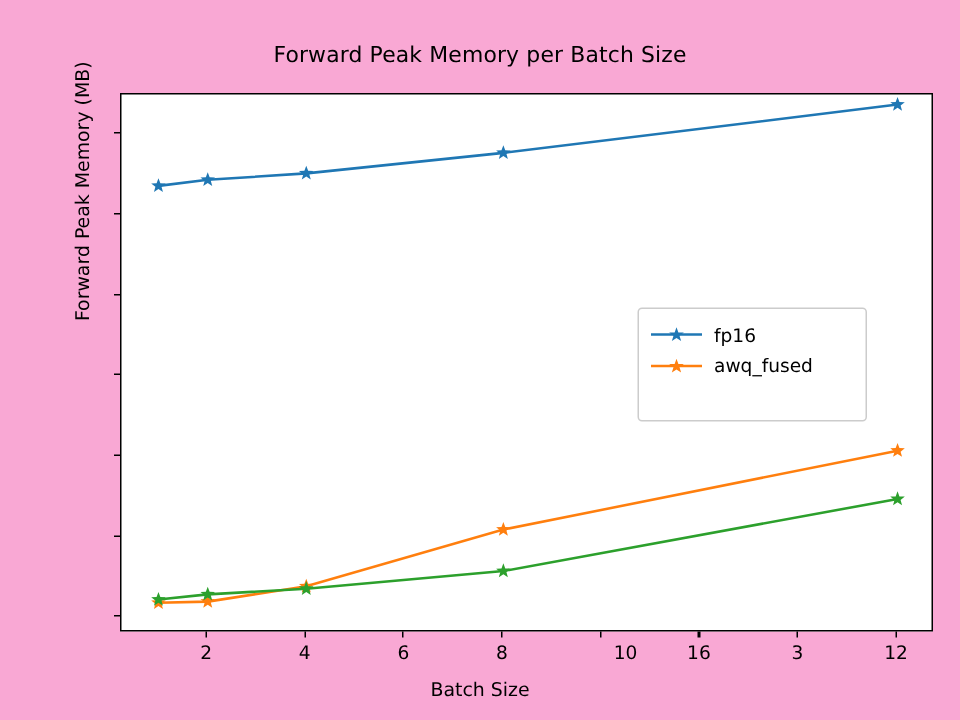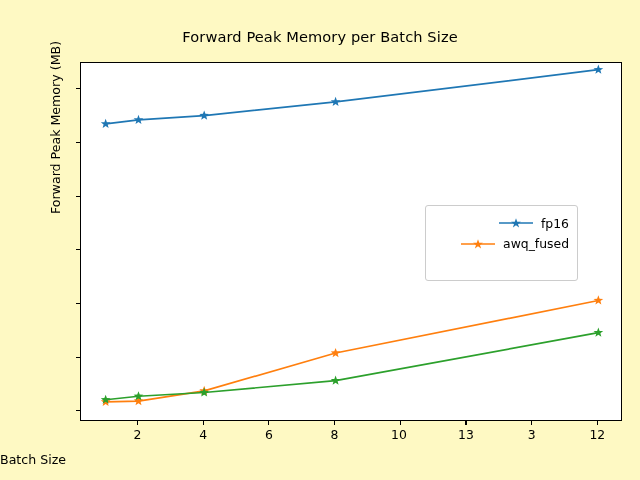--- a/index.html
+++ b/index.html
@@ -11,21 +11,21 @@
     width: 640px;
     height: 480px;
     font-family: "DejaVu Sans", sans-serif;
     color: #000000;
     overflow: hidden;
   }
   #figure {
     position: relative;
     width: 640px;
     height: 480px;
-    background: #fef9c3;
+    background: #f9a8d4;
   }
   #chart-title {
     position: absolute;
     left: 0;
     top: 28px;
     width: 640px;
     text-align: center;
     font-size: 14.6px;
     color: #000000;
     letter-spacing: 0.1px;
@@ -70,20 +70,21 @@
     top: 421px;
     width: 1.1px;
     height: 4.2px;
     background: #000000;
   }
   #xlabel {
     position: absolute;
     left: 0;
     top: 452px;
     width: 640px;
+    text-align: center;
     font-size: 12.6px;
     color: #000000;
   }
   #ylabel {
     position: absolute;
     left: -105px;
     top: 120px;
     width: 320px;
     text-align: center;
     font-size: 12.6px;
@@ -100,21 +101,20 @@
     border: 0.9px solid #cccccc;
     border-radius: 3px;
     background: #ffffff;
     box-sizing: border-box;
     padding: 7px 8px 7px 8px;
   }
   .legend-row {
     display: flex;
     align-items: center;
     height: 20.5px;
-    justify-content: flex-end;
   }
   .legend-swatch {
     width: 34px;
     height: 14px;
     position: relative;
     flex: 0 0 34px;
     margin-right: 8px;
   }
   .legend-swatch svg {
     position: absolute;
@@ -136,22 +136,22 @@
 
   <div id="ylabel">Forward Peak Memory (MB)</div>
   <div id="xlabel">Batch Size</div>
 
   <div id="ytick-labels"></div>
   <div id="xtick-labels">
       <div class="xtick-label" style="left: 137.485px;">2</div>
       <div class="xtick-label" style="left: 203.182px;">4</div>
       <div class="xtick-label" style="left: 268.879px;">6</div>
       <div class="xtick-label" style="left: 334.576px;">8</div>
-      <div class="xtick-label" style="left: 399px;">10</div>
-      <div class="xtick-label" style="left: 465.97px;">13</div>
+      <div class="xtick-label" style="left: 417px;">10</div>
+      <div class="xtick-label" style="left: 465.97px;">16</div>
       <div class="xtick-label" style="left: 531.667px;">3</div>
       <div class="xtick-label" style="left: 597.364px;">12</div>
     </div>
 
   <div id="plot-area">
     <svg id="svg-lines" viewBox="0 0 542 359" preserveAspectRatio="none">
         <g>
           <polyline points="24.64,60.91 57.48,56.88 123.18,52.59 254.58,38.91 517.36,6.71" fill="none" stroke="#1f77b4" stroke-width="1.7"></polyline>
           <path d="M24.64 55.81 L25.90 59.17 L29.49 59.33 L26.67 61.57 L27.63 65.03 L24.64 63.05 L21.64 65.03 L22.60 61.57 L19.79 59.33 L23.38 59.17 Z" fill="#1f77b4"></path>
           <path d="M57.48 51.78 L58.74 55.15 L62.34 55.31 L59.52 57.54 L60.48 61.01 L57.48 59.02 L54.49 61.01 L55.45 57.54 L52.63 55.31 L56.23 55.15 Z" fill="#1f77b4"></path>

